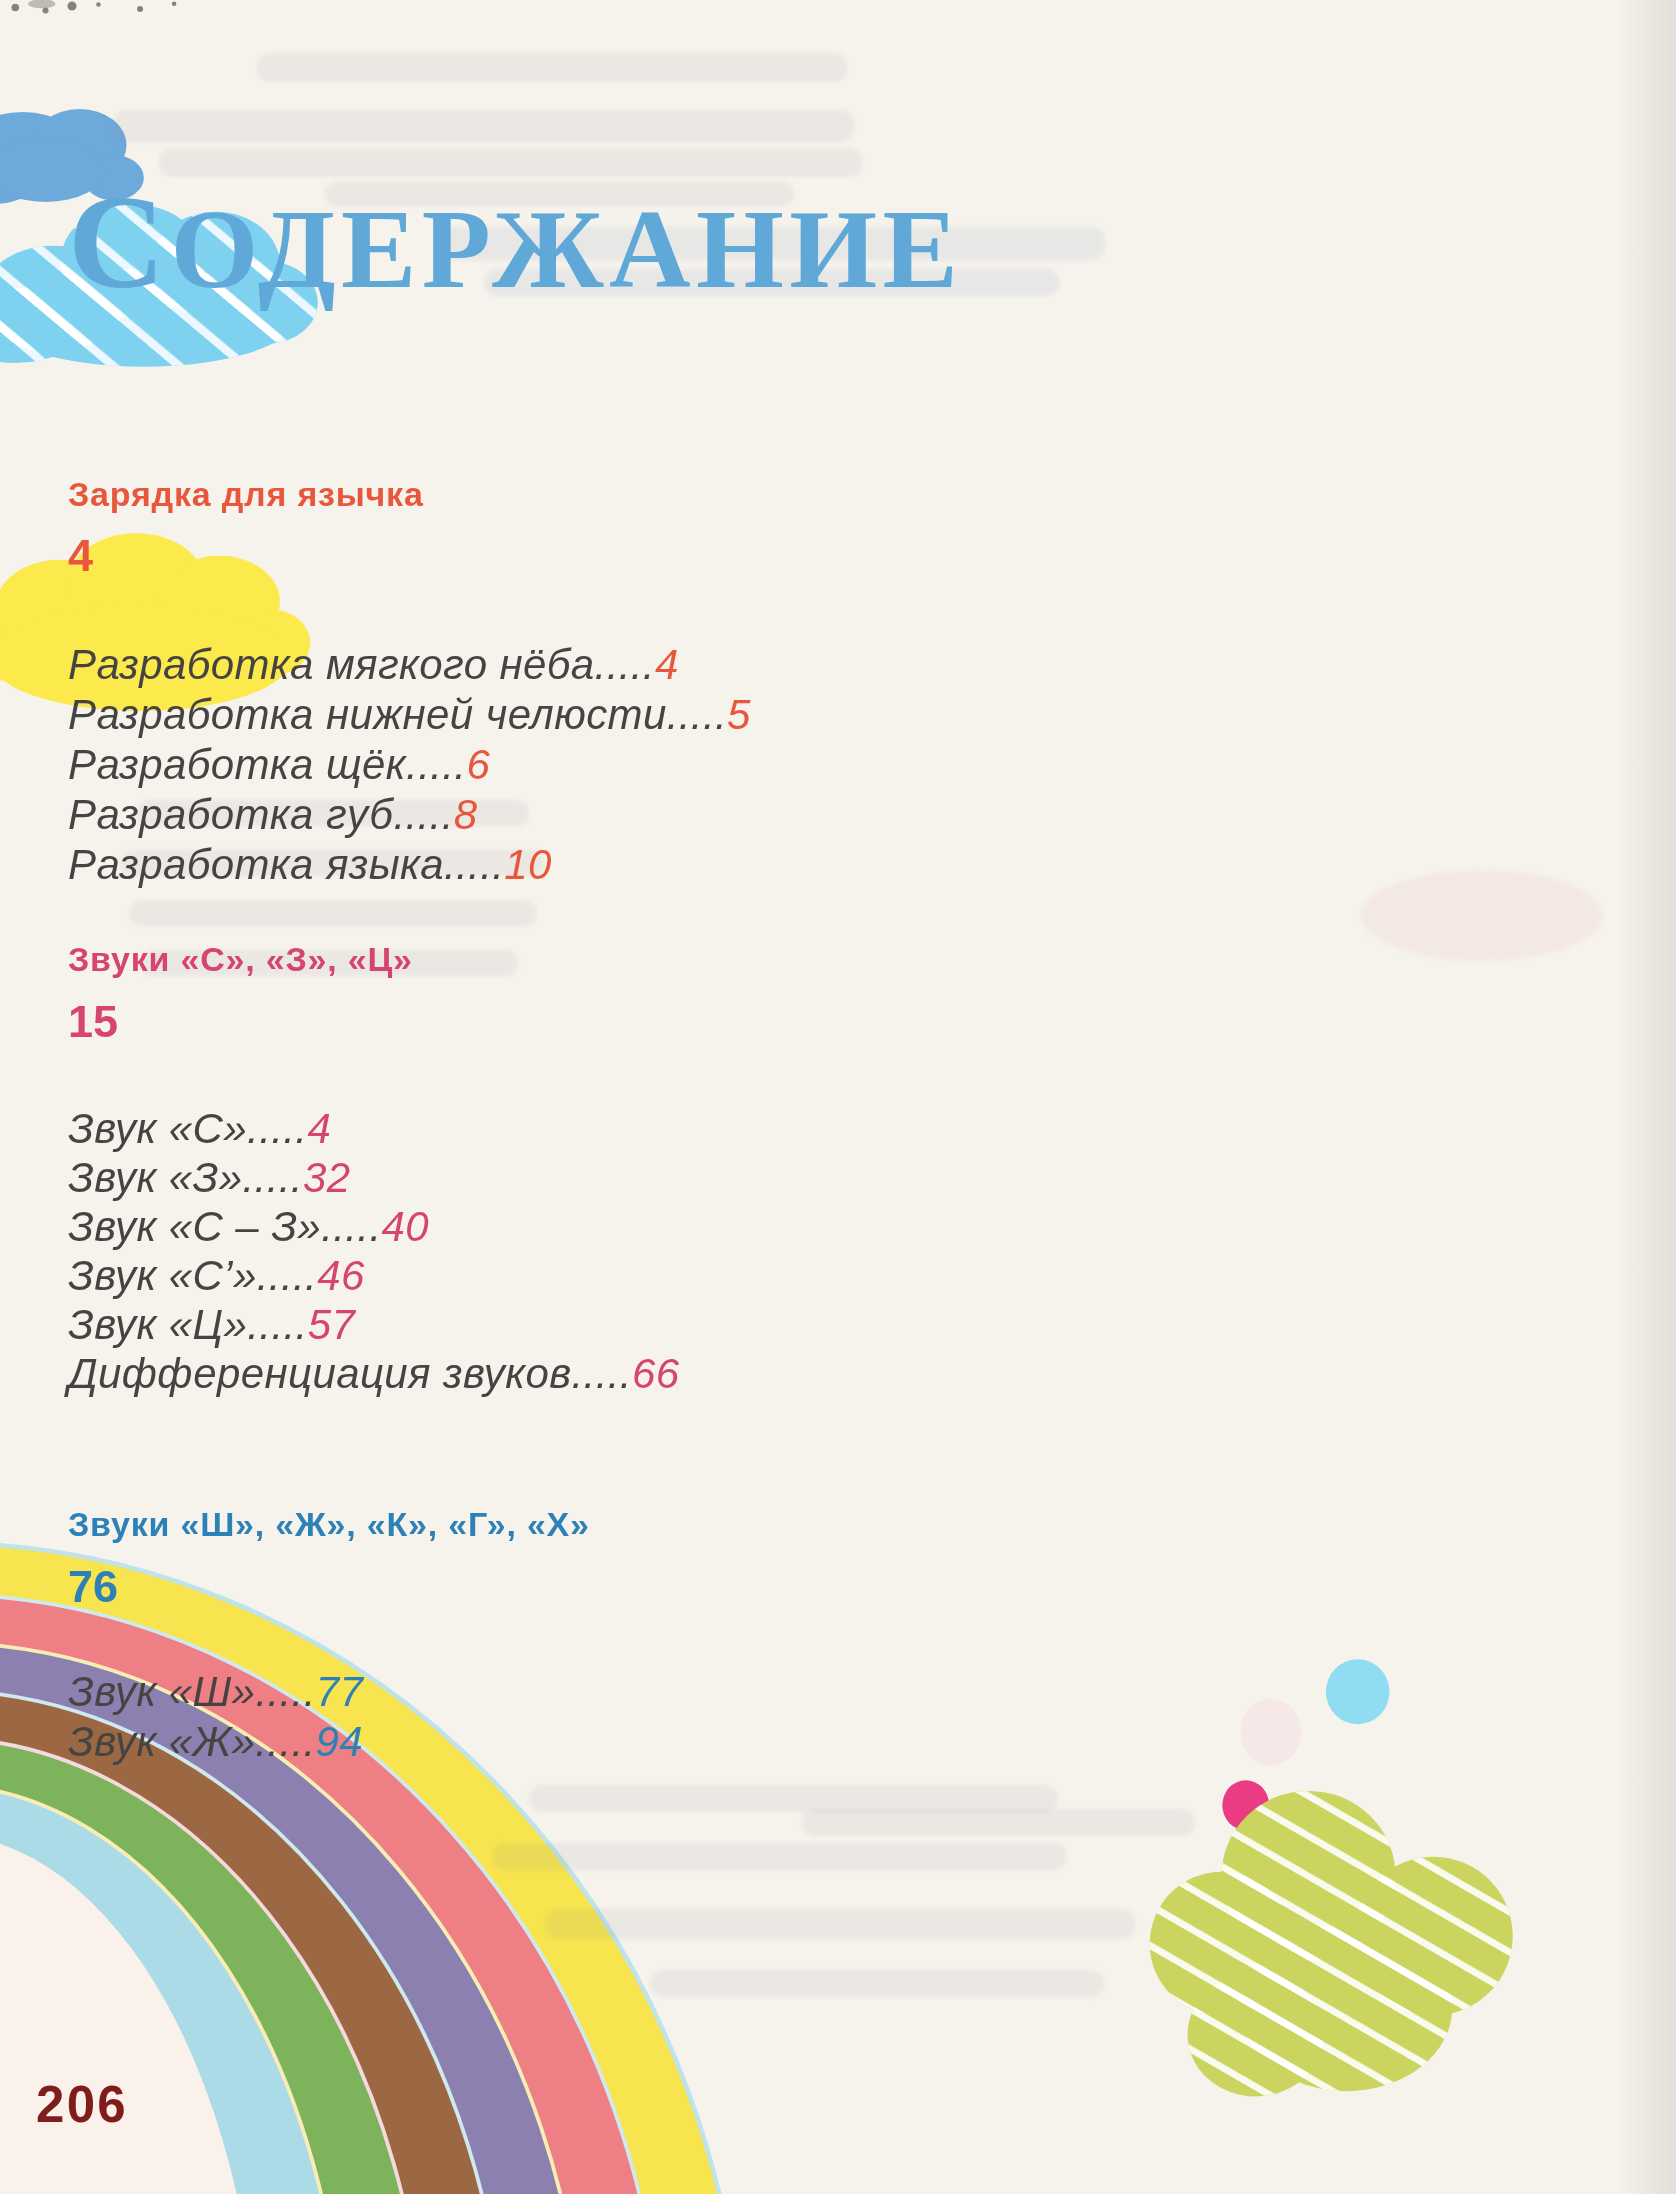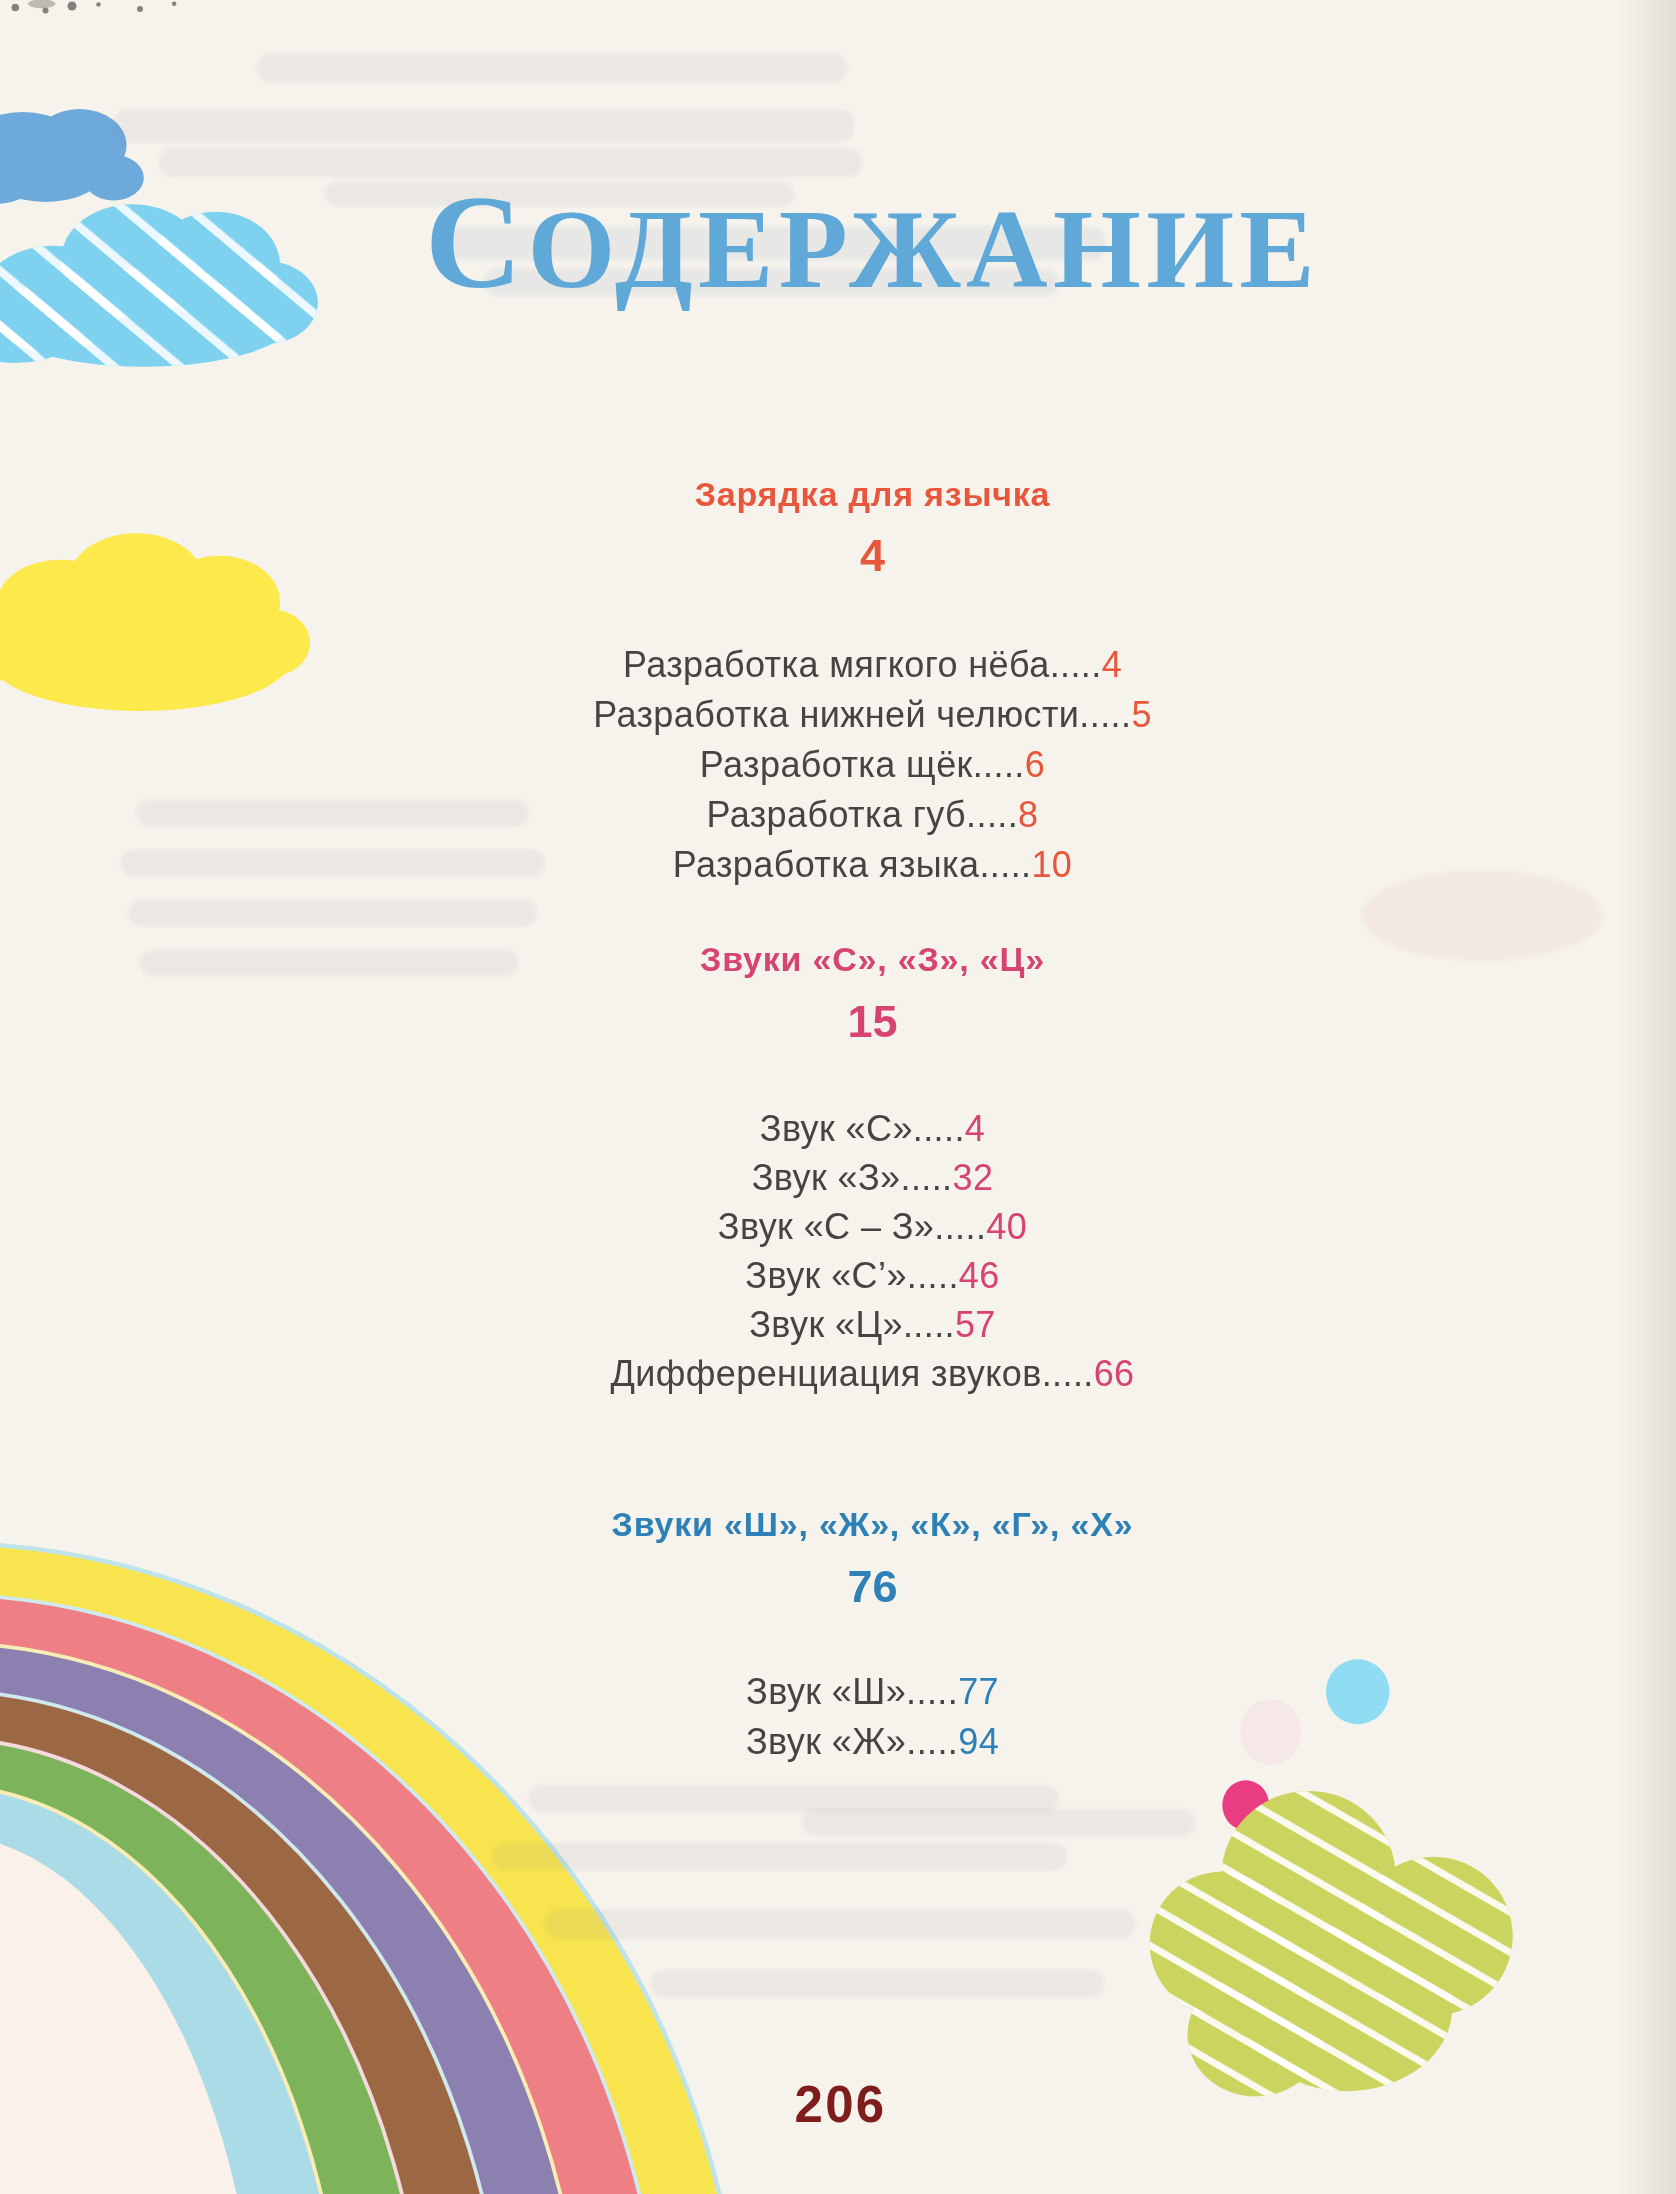--- a/index.html
+++ b/index.html
@@ -16,21 +16,21 @@
   }
   .ghost.blue{background:rgba(120,145,185,0.12);}
   .ghost.pink{background:rgba(228,168,180,0.14);border-radius:50%;}
   #edge-shade{
     position:absolute;right:0;top:0;width:61px;height:100%;z-index:4;
     background:linear-gradient(to right,rgba(0,0,0,0),rgba(118,112,105,0.16));
   }
   
   #content{
     position:absolute;left:68px;right:0;top:0;bottom:0;z-index:5;
-    text-align:center;
+    text-align:left;
   }
   .page-title{
     position:absolute;left:0;right:0;top:168px;
     font-family:"Liberation Serif",serif;font-weight:bold;
     font-size:113px;line-height:1.1;letter-spacing:5.3px;
     color:#5fa8d8;
   }
   .page-title::first-letter{font-size:119%;}
   .sec-heading{
     position:absolute;left:0;right:0;
@@ -38,21 +38,21 @@
   }
   .sec-pagenum{
     position:absolute;left:0;right:0;
     font-weight:bold;font-size:45px;line-height:1.05;
   }
   .s1{color:#e8573c;}
   .s2{color:#d64470;}
   .s3{color:#2e81b6;}
   .toc-items{position:absolute;left:0;right:0;}
   .toc-item{
-    font-size:36px;line-height:50px;color:#454442;letter-spacing:0.4px;
+    font-size:42px;line-height:50px;color:#454442;letter-spacing:0.4px;font-style:italic;
   }
   .toc-items.g2 .toc-item{line-height:49px;}
   .toc-item .pg{font-weight:normal;}
   .toc-items.g1 .pg{color:#e8573c;}
   .toc-items.g2 .pg{color:#d64470;}
   .toc-items.g3 .pg{color:#2e81b6;}
   .footer-num{
     position:absolute;left:0;right:0;top:2075px;
     transform:translateX(-32px);
     font-weight:bold;font-size:51px;letter-spacing:2.3px;color:#7f1d1d;

